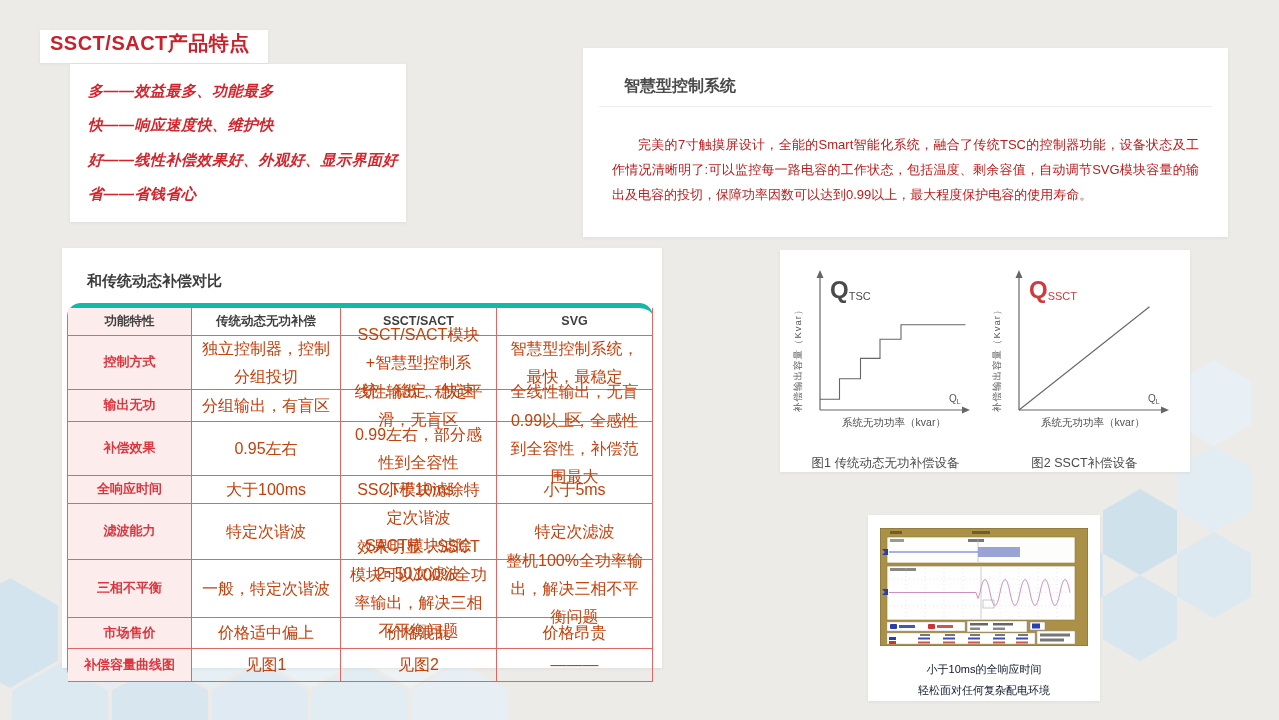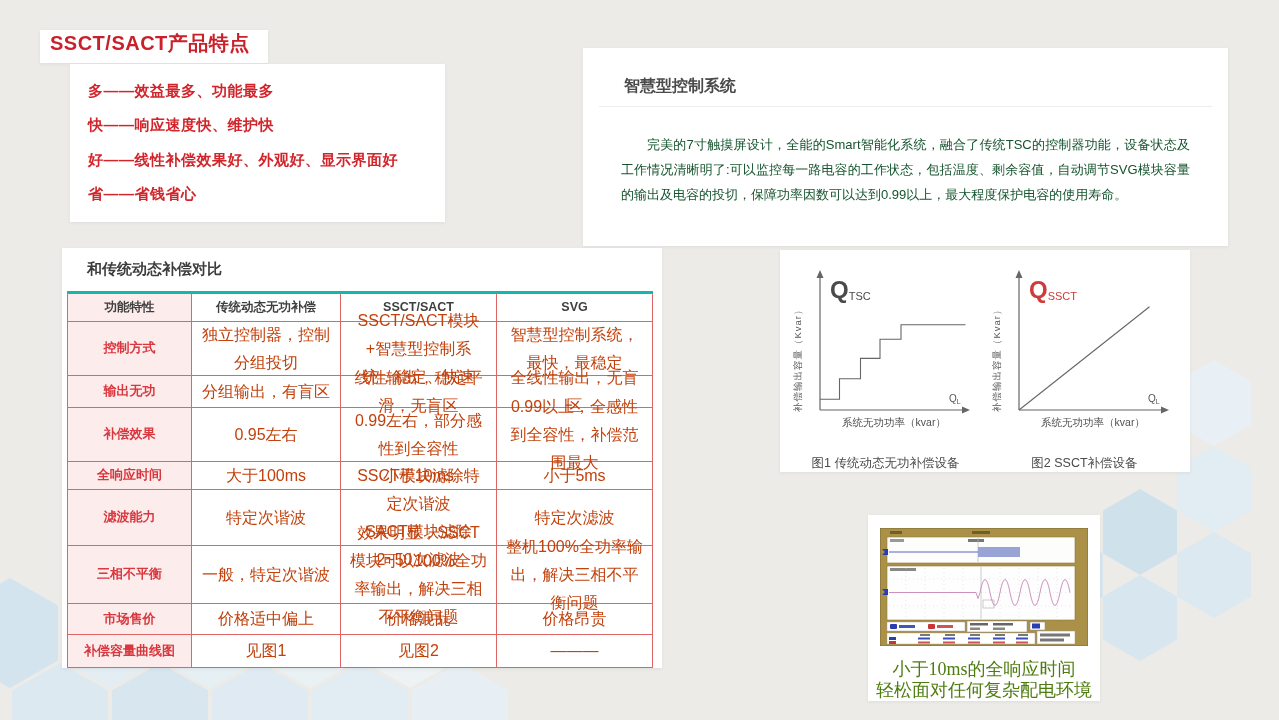--- a/index.html
+++ b/index.html
@@ -6,45 +6,45 @@
   .slide{position:relative;width:1279px;height:720px;background:#ecebe8;overflow:hidden;
          font-family:"Liberation Sans","DejaVu Sans",sans-serif;}
   
   .hex{position:absolute;clip-path:polygon(50% 0,100% 25%,100% 75%,50% 100%,0 75%,0 25%);}
   
   .card{position:absolute;background:#ffffff;box-shadow:0 1px 3px rgba(110,110,110,.10);}
   
   .title-box{left:40px;top:30px;width:228px;height:33px;display:flex;align-items:flex-start;padding-left:10px;box-sizing:border-box;}
   .title-box .t{font-size:20px;font-weight:bold;color:#c9202a;letter-spacing:.5px;}
   
-  .features{left:70px;top:64px;width:375px;height:158px;display:flex;flex-direction:column;
-            justify-content:space-around;padding:10px 6px 10px 18px;box-sizing:border-box;}
+  .features{left:70px;top:64px;width:336px;height:158px;display:flex;flex-direction:column;
+            justify-content:space-around;padding:10px 6px 10px 18px;box-sizing:border-box;font-style:italic;}
   .features .b{font-size:15px;font-weight:bold;color:#d2252b;letter-spacing:.5px;}
   
   .control{left:583px;top:48px;width:645px;box-sizing:border-box;}
   .control h2{margin:16px;padding:12px 25px 9px;font-size:16px;color:#4a4a4a;border-bottom:1px solid #ededed;}
-  .control p{margin:13px;padding:9px 25px 26px;font-size:13px;color:#14532d;line-height:25px;text-indent:2em;text-align:justify;}
-  
-  .table-card{left:62px;top:248px;width:600px;height:420px;box-sizing:border-box;padding:12px 8px 0 5px;}
+  .control p{margin:4px;padding:9px 25px 26px;font-size:13px;color:#b91c1c;line-height:25px;text-indent:2em;text-align:justify;}
+  
+  .table-card{left:62px;top:248px;width:600px;height:420px;box-sizing:border-box;padding:24px 8px 0 5px;}
   .table-card h3{margin:0 0 12px 20px;font-size:15px;color:#3d3d3d;}
   .cmp{display:grid;grid-template-columns:124px 149px 156px 156px;
        grid-template-rows:28px 54px 32px 54px 28px 56px 58px 31px 33px;
-       border-top:3px solid #14b8a6;border-left:1px solid #e06666;width:585px;}
+       border-top:5px solid #14b8a6;border-left:1px solid #e06666;width:585px;border-radius:14px;}
   .cell{border-right:1px solid #e06666;border-bottom:1px solid #e06666;display:flex;align-items:center;
         justify-content:center;text-align:center;font-size:16px;color:#c2410c;padding:2px 9px;
         box-sizing:border-box;line-height:1.75;white-space:pre-line;}
   .feat{background:#fdecec;color:#d9363e;font-weight:bold;font-size:13px;}
   .th{font-weight:bold;color:#3f3f3f;font-size:12.5px;}
   
   .charts-card{left:780px;top:250px;width:410px;height:222px;display:flex;box-sizing:border-box;padding:10px 0 0 6px;}
   .chart{width:199px;display:flex;flex-direction:column;align-items:center;}
   .chart .cap{font-size:12.5px;color:#4a4a4a;margin-top:17px;}
   
   .scope-card{left:868px;top:515px;width:232px;height:186px;box-sizing:border-box;text-align:center;padding-top:13px;}
-  .scope-card .cap{font-size:18px;color:#4d7c0f;line-height:21px;font-family:Liberation Serif, serif;}
+  .scope-card .cap{font-size:11px;color:#0f172a;line-height:21px;}
   .scope-card .cap.first{margin-top:9px;}
 </style>
 </head>
 <body>
 
 <div class="slide">
 
   <div class="hex" style="left:1103px;top:489px;width:74px;height:86px;background:#cfe2ec;"></div>
   <div class="hex" style="left:1177px;top:446px;width:74px;height:86px;background:#e2edf3;"></div>
   <div class="hex" style="left:1177px;top:532px;width:74px;height:86px;background:#dce9f1;"></div>

